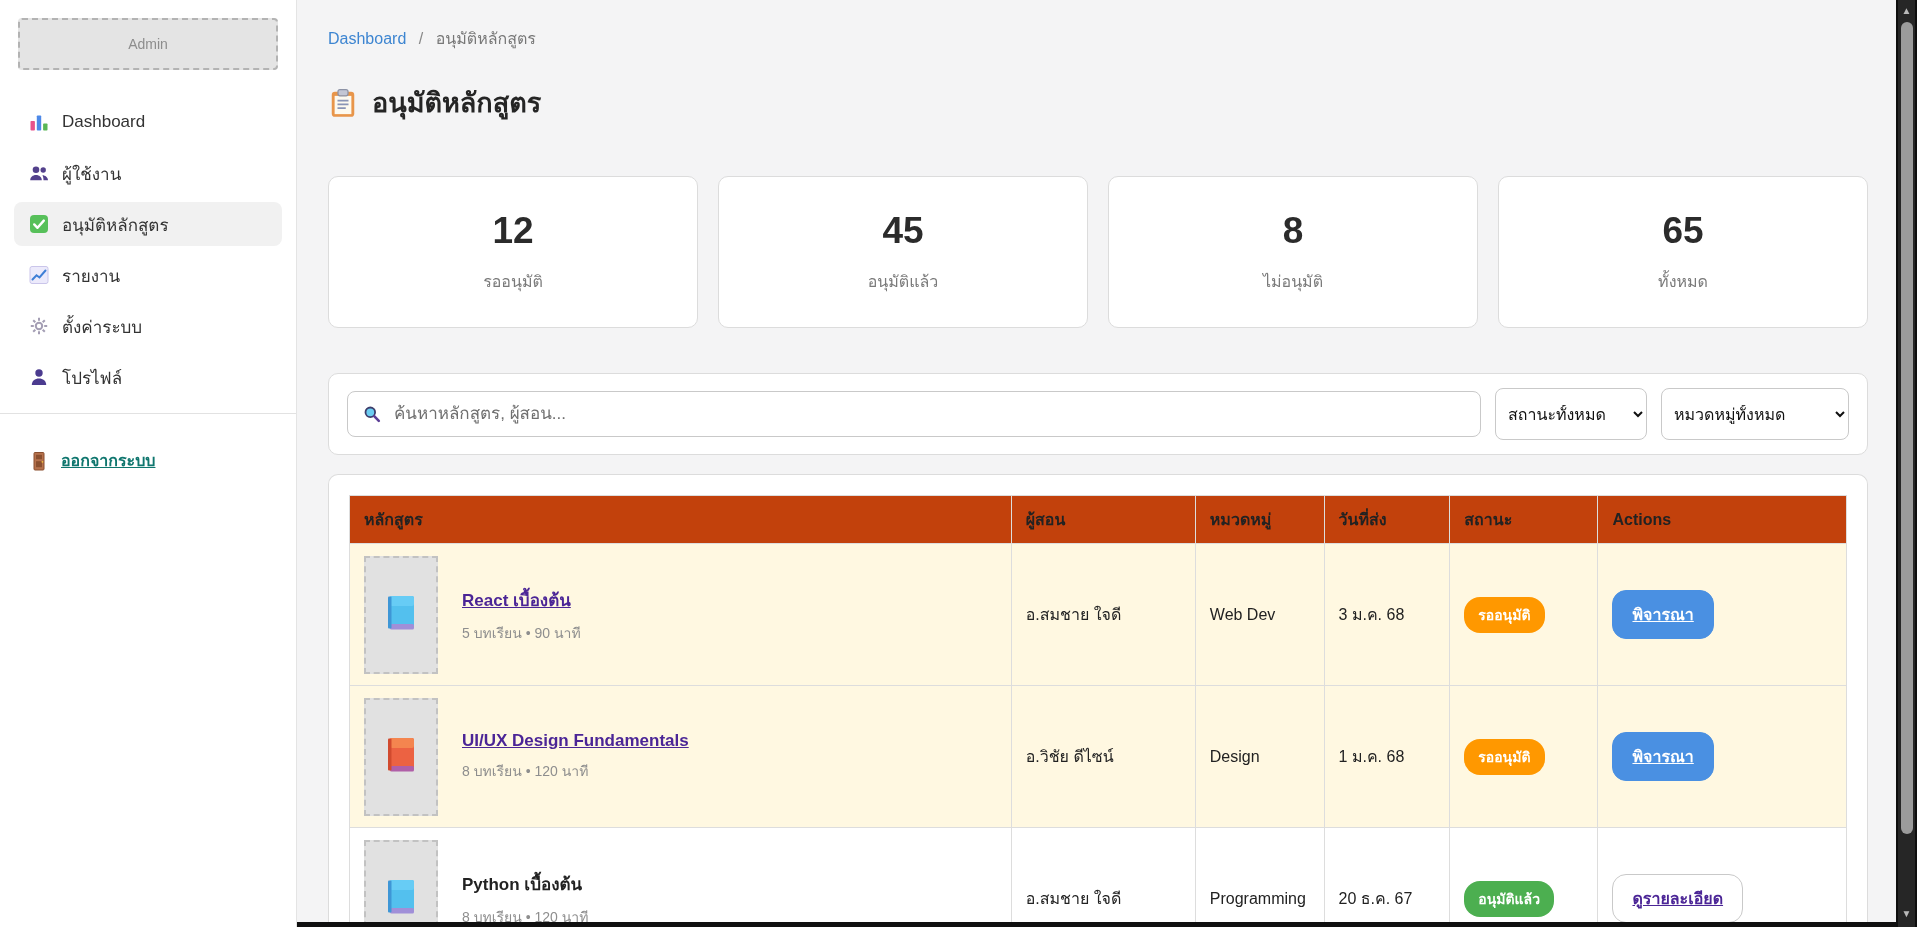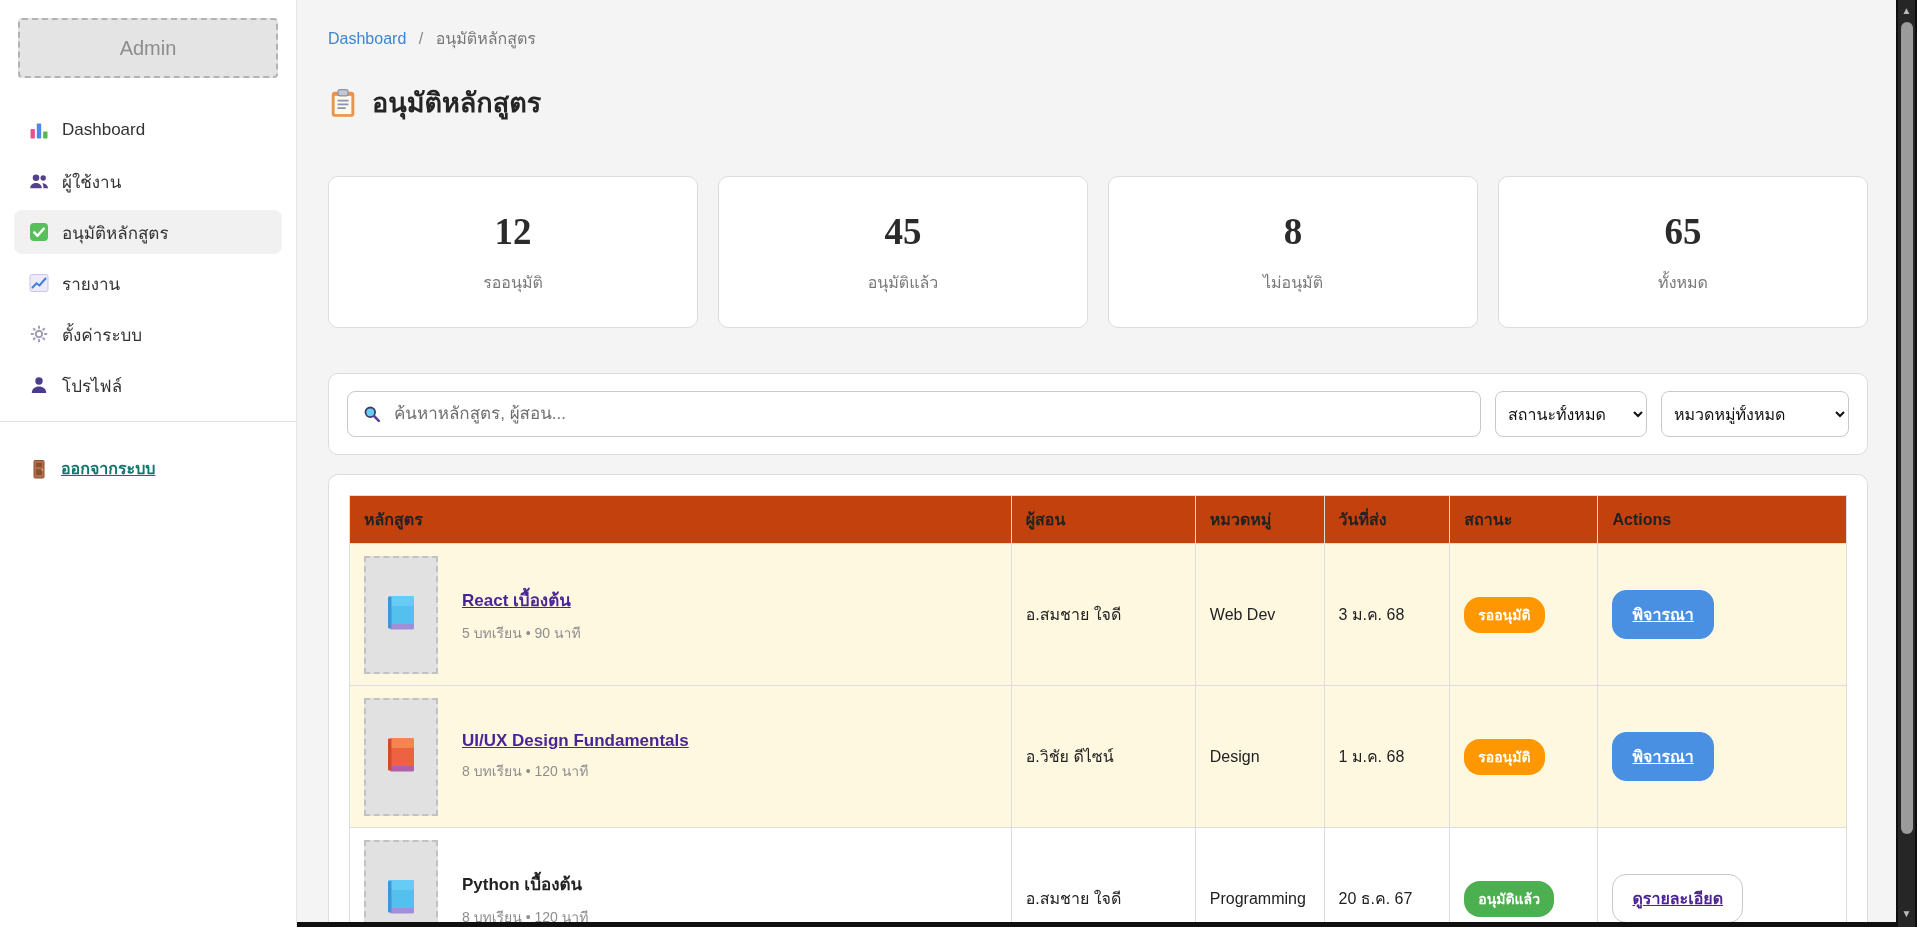--- a/index.html
+++ b/index.html
@@ -5,24 +5,24 @@
   * { box-sizing: border-box; }
   html,body { margin:0; padding:0; }
   body {
     width:1917px; height:927px; overflow:hidden; position:relative;
     background:#f4f4f5; color:#222;
     font-family:"Liberation Sans","DejaVu Sans",sans-serif;
   }
   
   .sidebar { position:absolute; left:0; top:0; bottom:0; width:297px;
     background:#ffffff; border-right:1px solid #e4e4e4; }
-  .admin-box { margin:18px; height:60px; background:#e4e4e4;
+  .admin-box { margin:18px; height:52px; background:#e4e4e4;
     border:2px dashed #b3b3b3; border-radius:4px;
     display:flex; align-items:center; justify-content:center;
-    color:#8d8d8d; font-size:20px; }
+    color:#8d8d8d; font-size:14px; }
   .nav { margin-top:30px; }
   .nav-item { display:flex; align-items:center; gap:13px; height:44px;
     margin:0 14px 7px 14px; padding:0 15px; border-radius:8px;
     font-size:17px; color:#333; cursor:pointer; }
   .nav-item.active { background:#f1f1f1; }
   .icon-sm { width:20px; height:20px; display:inline-flex; flex:none; }
   .icon-sm svg { width:100%; height:100%; }
   .sidebar-divider { border:none; border-top:1px solid #e2e2e2; margin:14px 0 0 0; }
   .logout { display:flex; align-items:center; gap:12px; margin:34px 14px 0 14px;
     padding:0 15px; color:#0f766e; font-size:16px; font-weight:bold;
@@ -35,32 +35,32 @@
   .bc-sep { margin:0 8px; color:#888; }
   .page-title { margin-top:30px; display:flex; align-items:center; gap:14px;
     font-size:27px; font-weight:bold; color:#252525; }
   .icon-lg { width:30px; height:30px; display:inline-flex; flex:none; }
   .icon-lg svg { width:100%; height:100%; }
   
   .stats { display:grid; grid-template-columns:repeat(4,1fr); gap:20px; margin-top:52px; }
   .stat-card { background:#fff; border:1px solid #dcdcdc; border-radius:10px;
     height:152px; display:flex; flex-direction:column; align-items:center;
     justify-content:center; }
-  .stat-value { font-size:37px; font-weight:bold; color:#2b2b2b;font-family:Liberation Serif, serif; }
+  .stat-value { font-size:37px; font-weight:bold; color:#2b2b2b; }
   .stat-label { margin-top:17px; font-size:16px; color:#7a7a7a; }
   
   .filter-panel { margin-top:45px; height:82px; background:#fff;
     border:1px solid #dcdcdc; border-radius:10px; padding:18px;
     display:flex; align-items:center; gap:14px; }
   .search-box { flex:1; height:46px; border:1px solid #c9c9c9; border-radius:8px;
     display:flex; align-items:center; gap:10px; padding:0 14px; background:#fff; }
   .search-box input { flex:1; border:none; outline:none; font-size:17px;
     font-family:inherit; color:#333; background:transparent; }
   .search-box input::placeholder { color:#6f6f6f; }
-  select { height:46px; border:1px solid #c9c9c9; border-radius:8px;
+  select { height:52px; border:1px solid #c9c9c9; border-radius:8px;
     background:#fff; font-family:inherit; font-size:16px; color:#111;
     padding:0 8px; outline:none; }
   .sel-status { width:152px; }
   .sel-category { width:188px; }
   
   .table-panel { margin-top:19px; background:#fff; border:1px solid #dcdcdc;
     border-radius:10px 10px 0 0; padding:20px; height:560px; border-bottom:none; }
   table { width:100%; border-collapse:collapse; table-layout:fixed; }
   th, td { border:1px solid #ddd; padding:0 14px; text-align:left; vertical-align:middle; }
   th { background:#c2410c; height:48px; font-size:16px; color:#222; }

